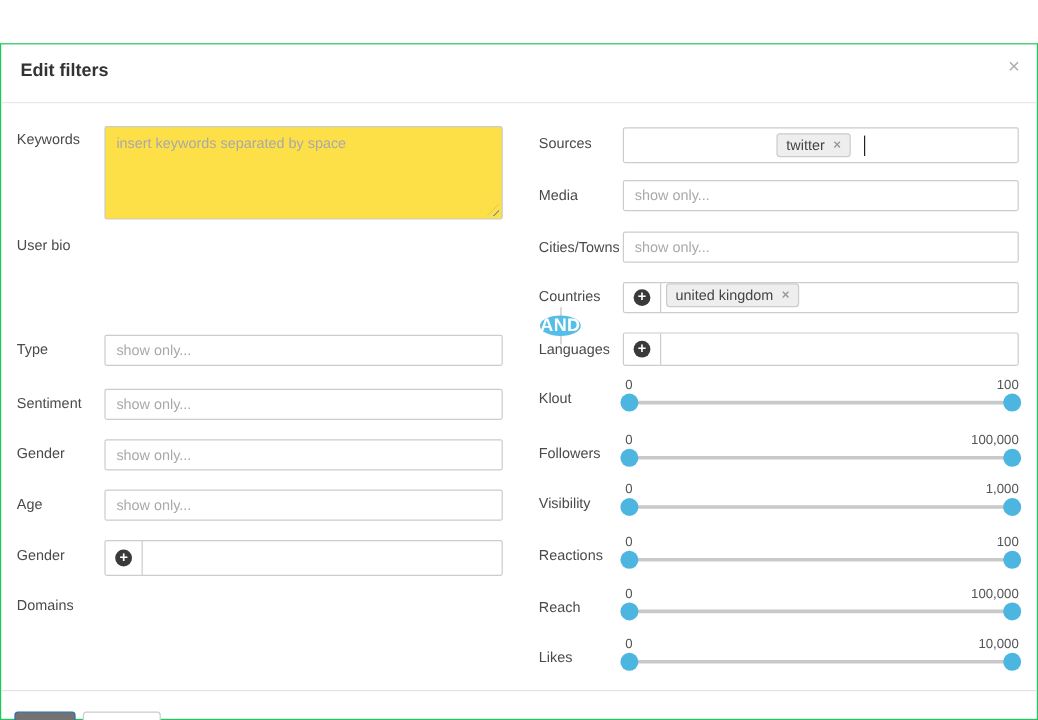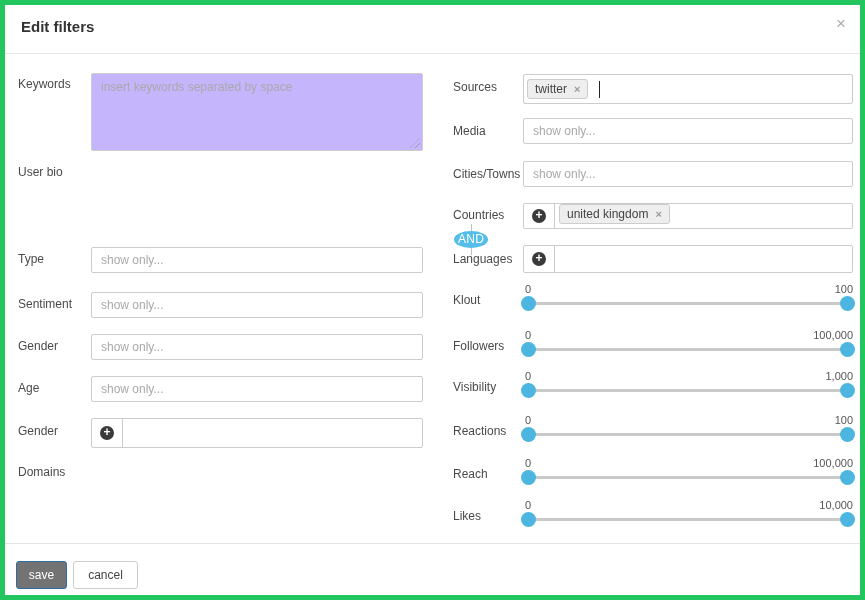--- a/index.html
+++ b/index.html
@@ -1,63 +1,63 @@
 <!DOCTYPE html>
 <html><head>
 <meta charset="utf-8">
 <style>
   * { margin:0; padding:0; box-sizing:border-box; }
   html,body { width:865px; height:600px; background:#fff; overflow:hidden; }
   body { font-family:"Liberation Sans", sans-serif; font-size:12px; color:#444; position:relative; }
-  .modal { position:absolute; inset:0; border:5px solid #22c55e; background:#fff; }
+  .modal { position:absolute; inset:0; border:1px solid #22c55e; background:#fff;margin-top:36px; }
 
   
   .title { position:absolute; left:16px; top:13px; font-size:15px; font-weight:bold; color:#333; }
   .close { position:absolute; right:14px; top:10px; font-size:17px; color:#adadad; cursor:pointer; line-height:1; }
   .hdr-divider { position:absolute; left:0; right:0; top:48px; height:1px; background:#e7e7e7; }
 
   
   .col { position:absolute; top:48px; bottom:62px; }
   .col.left  { left:13px;  width:406px; }
   .col.right { left:448px; width:400px; }
   .col > * { position:absolute; }
 
   .flabel { left:0; color:#4a4a4a; white-space:nowrap; overflow:hidden; max-width:70px; }
   .col.left .ctrl { left:73px; width:332px; }
   .col.right .ctrl { left:70px; width:330px; }
 
-  .ta-wrap { border:1px solid #ccc; border-radius:2px; background:#c4b5fd; }
+  .ta-wrap { border:1px solid #ccc; border-radius:2px; background:#fde047; }
   .ta-wrap textarea { width:100%; height:100%; border:none; outline:none; resize:none;
      font-family:"Liberation Sans", sans-serif; font-size:12px; color:#555; padding:6px 9px; background:transparent; }
   .grip { position:absolute; right:2px; bottom:2px; width:10px; height:10px; pointer-events:none;
      background:repeating-linear-gradient(-45deg, transparent 0 3px, #999 3px 4px);
      clip-path:polygon(100% 0, 100% 100%, 0 100%); }
 
   input.tinput, .ibox, .igroup { border:1px solid #ccc; border-radius:2px; background:#fff; }
   input.tinput { height:26px; font-family:"Liberation Sans", sans-serif; font-size:12px; color:#555; padding:0 9px; outline:none; }
   ::placeholder { color:#a9a9a9; opacity:1; }
 
-  .ibox { height:26px; display:flex; align-items:center; padding:14px 3px; }
+  .ibox { height:26px; display:flex; align-items:center; padding:14px 3px;justify-content:center; }
   .igroup { display:flex; align-items:stretch; }
   .plus-cell { width:31px; border-right:1px solid #ccc; display:flex; align-items:center; justify-content:center; cursor:pointer; flex:none; }
   .plus-icon { width:14px; height:14px; border-radius:50%; background:#3a3a3a; color:#fff; font-size:12px;
      line-height:13px; text-align:center; font-weight:bold; }
   .ginput { flex:1; border:none; outline:none; font-family:"Liberation Sans", sans-serif; font-size:12px; color:#555; padding:0 9px; background:transparent; }
   .gbody { flex:1; display:flex; align-items:flex-start; padding:0 4px; }
 
   .tag { display:inline-flex; align-items:center; height:20px; background:#eee; border:1px solid #ccc;
      border-radius:3px; padding:0 7px; color:#444; white-space:nowrap; }
   .tag-x { margin-left:7px; color:#9a9a9a; font-weight:bold; font-size:11px; cursor:pointer; }
   .caret { width:1px; height:17px; background:#222; margin-left:11px; }
 
   
   .and-wrap { left:0; top:174px; width:38px; height:26px; }
   .and-line { position:absolute; left:18px; top:-3px; height:31px; width:1px; background:#c0c0c0; }
   .and-badge { position:absolute; left:1px; top:4px; width:34px; height:17px; background:#54bee8;
-     border-radius:50%; color:#fff; font-size:12px; font-weight:normal; text-align:center; line-height:17px; letter-spacing:.3px; }
+     border-radius:50%; color:#fff; font-size:15px; font-weight:bold; text-align:center; line-height:17px; letter-spacing:.3px; }
 
   
   .srow { left:0; width:400px; height:38px; }
   .slabel { position:absolute; left:0; top:10px; color:#4a4a4a; }
   .strip { position:absolute; left:70px; top:0; width:330px; height:36px; }
   .smin { position:absolute; left:2px; top:0; font-size:11px; color:#555; }
   .smax { position:absolute; right:0; top:0; font-size:11px; color:#555; }
   .track { position:absolute; left:0; right:0; top:19px; height:3px; background:#c9c9c9; border-radius:3px; cursor:pointer; }
   .handle { position:absolute; top:13px; width:15px; height:15px; border-radius:50%; background:#4db6e0; cursor:pointer; }
   .hl { left:-2px; } .hr { right:-2px; }

